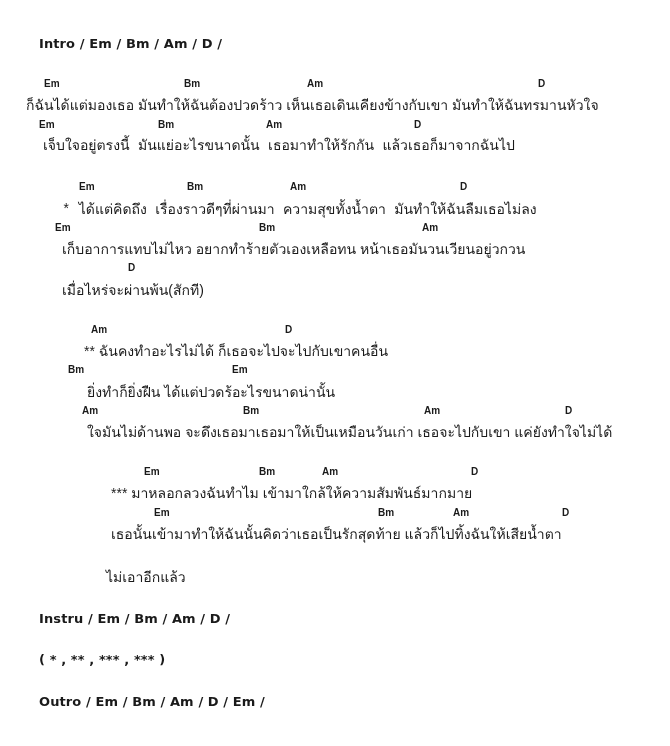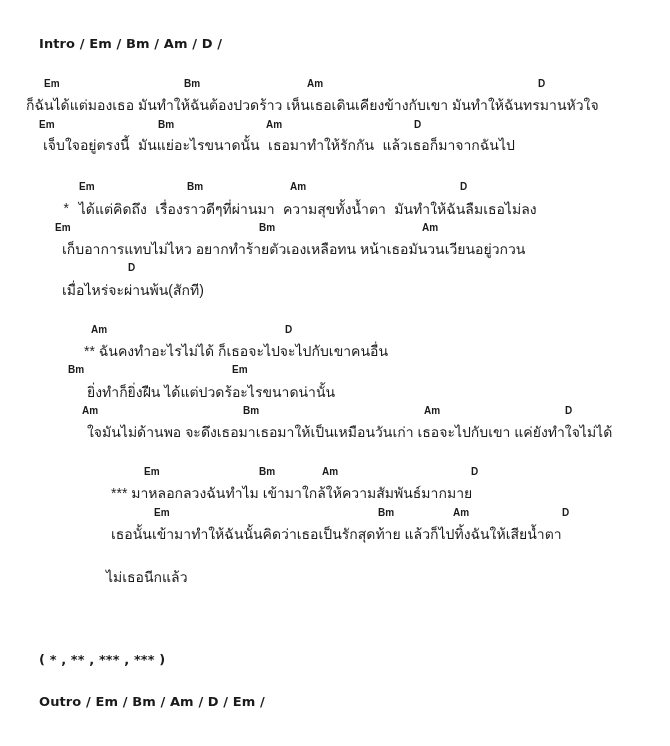--- a/index.html
+++ b/index.html
@@ -125,19 +125,20 @@
     <div class="line lyric" style="left:111px; top:486px;">*** มาหลอกลวงฉันทำไม เข้ามาใกล้ให้ความสัมพันธ์มากมาย</div>
 
     <div>
       <span class="chord" style="left:154px; top:508px;">Em</span>
       <span class="chord" style="left:378px; top:508px;">Bm</span>
       <span class="chord" style="left:453px; top:508px;">Am</span>
       <span class="chord" style="left:562px; top:508px;">D</span>
     </div>
     <div class="line lyric" style="left:111px; top:527px;">เธอนั้นเข้ามาทำให้ฉันนั้นคิดว่าเธอเป็นรักสุดท้าย  แล้วก็ไปทิ้งฉันให้เสียน้ำตา</div>
 
-    <div class="line lyric" style="left:106px; top:570px;">ไม่เธอนีกแล้ว</div>
+    <div class="line lyric" style="left:106px; top:570px;">ไม่เอาอีกแล้ว</div>
   </div>
 
+  <div class="line section" style="left:39px; top:612px;">Instru  / Em / Bm / Am / D /</div>
   <div class="line section" style="left:39px; top:653px;">( * , ** , *** , *** )</div>
   <div class="line section" style="left:39px; top:695px;">Outro  / Em / Bm / Am / D / Em /</div>
 
 </div>
 
 </body></html>

